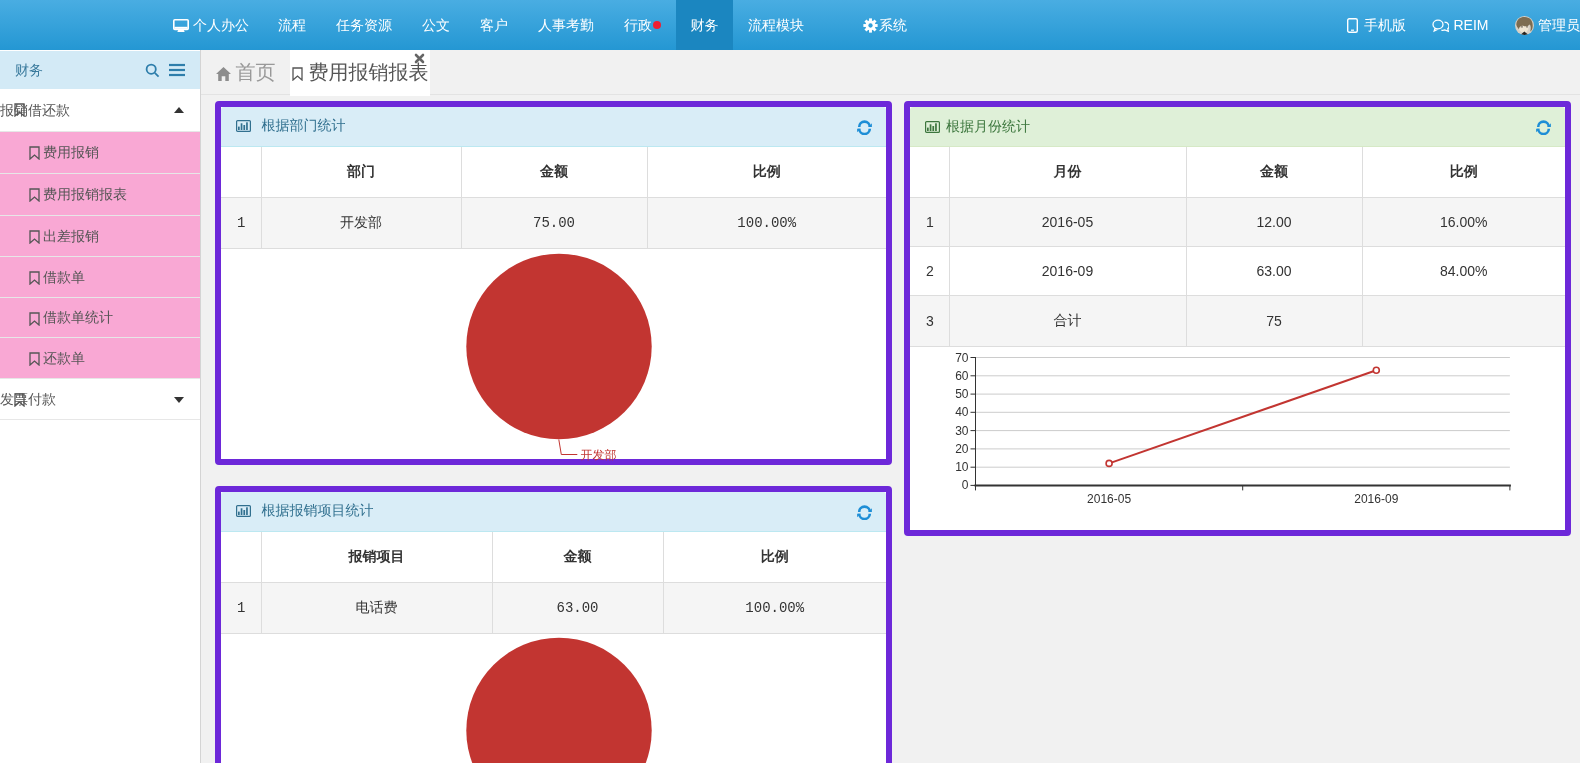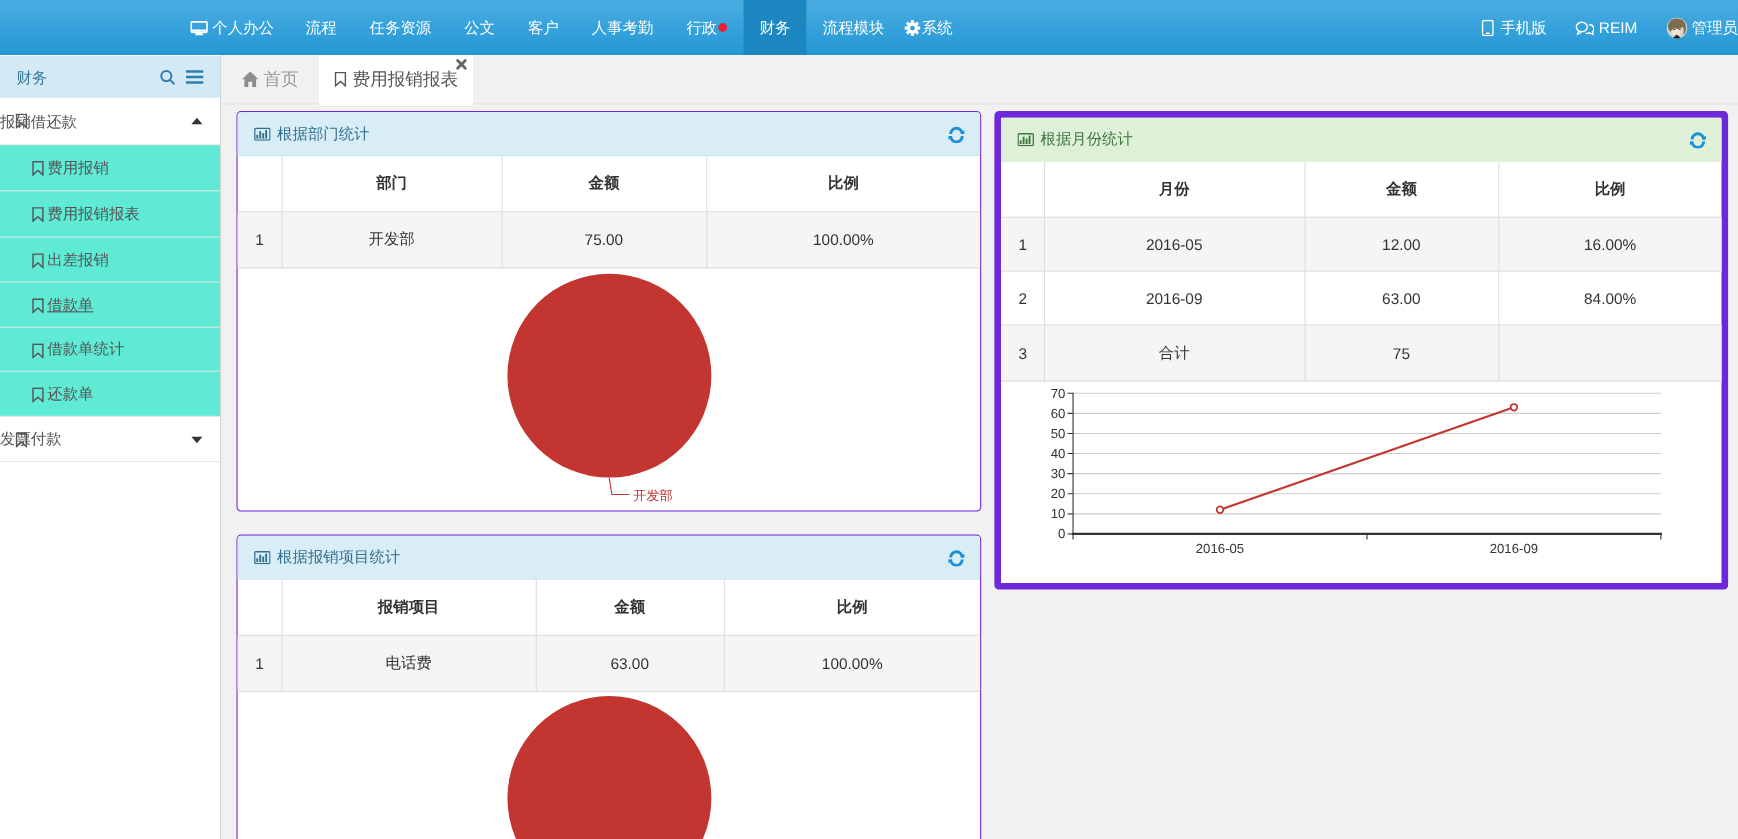--- a/index.html
+++ b/index.html
@@ -11,35 +11,35 @@
 #brand svg { vertical-align:-5px; margin-right:8px; }
 .navitem { position:absolute; top:0; height:50px; line-height:50px; font-size:14px; color:#fff; text-align:center; }
 .navitem svg { vertical-align:-3px; margin-right:4px; }
 .nav-active { background:#1b86c0; }
 .reddot { position:absolute; width:8px; height:8px; border-radius:50%; background:#ef1e31; }
 
 #sidebar { position:absolute; left:0; top:50px; width:201px; height:713px; background:#fff; border-right:1px solid #d4d4d4; }
 #sidehead { position:absolute; left:0; top:1px; width:200px; height:38px; background:#d3eaf6; color:#38799c; font-size:14px; line-height:38px; padding-left:15px; }
 #sidehead svg { position:absolute; top:12px; }
 .mitem { position:absolute; left:0; width:200px; height:41px; line-height:41px; font-size:14px; color:#555; border-bottom:1px solid #e7e7e7; background:#fff; }
-.msub { background:#5eead4; padding-left:43px; }
+.msub { background:#f9a8d4; padding-left:43px; }
 .mitem svg.bk { position:absolute; top:14px; }
 .caret-up { position:absolute; right:16px; top:18px; width:0; height:0; border-left:5px solid transparent; border-right:5px solid transparent; border-bottom:6px solid #333; }
 .caret-dn { position:absolute; right:16px; top:18px; width:0; height:0; border-left:5px solid transparent; border-right:5px solid transparent; border-top:6px solid #333; }
 
 #tabstrip { position:absolute; left:201px; top:50px; width:1379px; height:45px; background:#f1f1f1; border-bottom:1px solid #e3e3e3; }
-.tab { position:absolute; top:0; height:45px; line-height:45px; font-size:16px; }
+.tab { position:absolute; top:0; height:45px; line-height:45px; font-size:20px; }
 #tab-home { left:0; width:89px; color:#999; text-align:center; }
 #tab-home svg { vertical-align:-2px; margin-right:5px; }
 #tab-act { left:89px; width:140px; background:#fff; color:#555; text-align:center; height:46px; }
 #tab-act svg.bk { vertical-align:-2px; margin-right:6px; }
 #tab-close { position:absolute; right:5px; top:3px; }
 
 .panel { position:absolute; background:#fff; border-radius:4px; }
-.p-blue { border:1px solid #6d28d9; }
+.p-blue { border:6px solid #6d28d9;font-family:Liberation Mono, monospace; }
 .p-green { border:6px solid #6d28d9; }
 .phead { height:40px; line-height:39px; font-size:14px; padding-left:15px; border-radius:3px 3px 0 0; }
 .ph-blue { background:#d9edf7; color:#31708f; border-bottom:1px solid #bce8f1; }
 .ph-green { background:#dff0d8; color:#3c763d; border-bottom:1px solid #d6e9c6; }
 .phead svg.chart { vertical-align:-2px; margin-right:2px; }
 .refresh { position:absolute; right:14px; top:13px; }
 table { border-collapse:collapse; table-layout:fixed; width:100%; font-size:14px; color:#333; }
 td,th { height:37px; text-align:center; border:1px solid #ddd; padding:16px; font-weight:normal; }
 th { font-weight:bold; height:36px; }
 td:first-child, th:first-child { border-left:none; }
@@ -62,21 +62,21 @@
       </svg><span>个人办公</span>
   </div>
   <div class="navitem" style="left:263px;width:58px;">流程</div>
   <div class="navitem" style="left:321px;width:86px;">任务资源</div>
   <div class="navitem" style="left:407px;width:58px;">公文</div>
   <div class="navitem" style="left:465px;width:58px;">客户</div>
   <div class="navitem" style="left:523px;width:86px;">人事考勤</div>
   <div class="navitem" style="left:609px;width:58px;">行政<span class="reddot" style="right:6px;top:21px;"></span></div>
   <div class="navitem nav-active" style="left:676px;width:57px;">财务</div>
   <div class="navitem" style="left:733px;width:86px;">流程模块</div>
-  <div class="navitem" style="left:786px;width:80px;text-align:right;">
+  <div class="navitem" style="left:845px;width:80px;">
     <svg width="15" height="15" viewBox="0 0 16 16">
         <g fill="#fff">
           <circle cx="8" cy="8" r="5.3"></circle>
           <rect x="6.45" y="0.4" width="3.1" height="4.4" transform="rotate(0 8 8)"></rect>
           <rect x="6.45" y="0.4" width="3.1" height="4.4" transform="rotate(45 8 8)"></rect>
           <rect x="6.45" y="0.4" width="3.1" height="4.4" transform="rotate(90 8 8)"></rect>
           <rect x="6.45" y="0.4" width="3.1" height="4.4" transform="rotate(135 8 8)"></rect>
           <rect x="6.45" y="0.4" width="3.1" height="4.4" transform="rotate(180 8 8)"></rect>
           <rect x="6.45" y="0.4" width="3.1" height="4.4" transform="rotate(225 8 8)"></rect>
           <rect x="6.45" y="0.4" width="3.1" height="4.4" transform="rotate(270 8 8)"></rect>
@@ -150,21 +150,21 @@
         <path d="M1 1 h9 v12 l-4.5-4 L1 13z" fill="none" stroke="#555" stroke-width="1.3"></path>
       </svg>
     费用报销报表
   </div>
   <div class="mitem msub" style="top:166px;height:41px;line-height:40px;">
     <svg class="bk" style="left:29px;" width="11" height="14" viewBox="0 0 11 14">
         <path d="M1 1 h9 v12 l-4.5-4 L1 13z" fill="none" stroke="#555" stroke-width="1.3"></path>
       </svg>
     出差报销
   </div>
-  <div class="mitem msub" style="top:207px;height:41px;line-height:40px;text-decoration:underline;">
+  <div class="mitem msub" style="top:207px;height:41px;line-height:40px;">
     <svg class="bk" style="left:29px;" width="11" height="14" viewBox="0 0 11 14">
         <path d="M1 1 h9 v12 l-4.5-4 L1 13z" fill="none" stroke="#555" stroke-width="1.3"></path>
       </svg>
     借款单
   </div>
   <div class="mitem msub" style="top:248px;height:40px;line-height:39px;">
     <svg class="bk" style="left:29px;" width="11" height="14" viewBox="0 0 11 14">
         <path d="M1 1 h9 v12 l-4.5-4 L1 13z" fill="none" stroke="#555" stroke-width="1.3"></path>
       </svg>
     借款单统计

